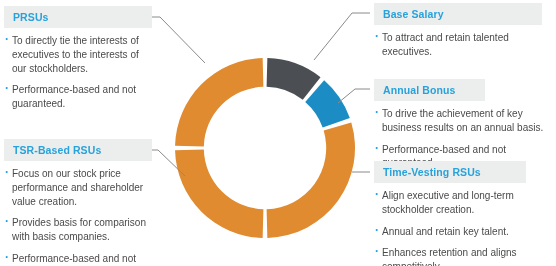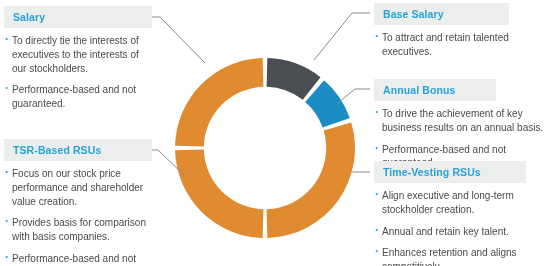--- a/index.html
+++ b/index.html
@@ -71,22 +71,22 @@
     pointer-events: none;
   }
   
   #panel-prsus      { left: 4px;   top: 6px;   width: 148px; }
   #panel-tsr        { left: 4px;   top: 139px; width: 148px; }
   #panel-base       { left: 374px; top: 3px;   width: 180px; }
   #panel-bonus      { left: 374px; top: 79px;  width: 176px; }
   #panel-timevest   { left: 374px; top: 161px; width: 160px; }
   #panel-prsus .panel-header,
   #panel-tsr .panel-header { width: 148px; }
-  #panel-base .panel-header { width: 135px; }
-  #panel-bonus .panel-header { width: 122px; }
+  #panel-base .panel-header { width: 168px; }
+  #panel-bonus .panel-header { width: 111px; }
   #panel-timevest .panel-header { width: 152px; }
 </style>
 </head>
 <body>
 
 <div class="stage">
 
   <div class="donut-wrap">
     <svg viewBox="0 0 190 190" width="190" height="190">
       <g>
@@ -108,21 +108,21 @@
     <g stroke="#8a8a8a" stroke-width="1" fill="none">
       <polyline points="140,17 160,17 205,63"></polyline>
       <polyline points="140,150 158,150 185,176"></polyline>
       <polyline points="370,13 352,13 314,60"></polyline>
       <polyline points="370,89 355,89 338,103"></polyline>
       <polyline points="370,172 352,172"></polyline>
     </g>
   </svg>
 
   <div class="panel" id="panel-prsus">
-    <div class="panel-header">Salary</div>
+    <div class="panel-header">PRSUs</div>
     <ul class="bullets">
       <li>To directly tie the interests of executives to the interests of our stockholders.</li>
       <li>Performance-based and not guaranteed.</li>
     </ul>
   </div>
 
   <div class="panel" id="panel-tsr">
     <div class="panel-header">TSR-Based RSUs</div>
     <ul class="bullets">
       <li>Focus on our stock price performance and shareholder value creation.</li>

